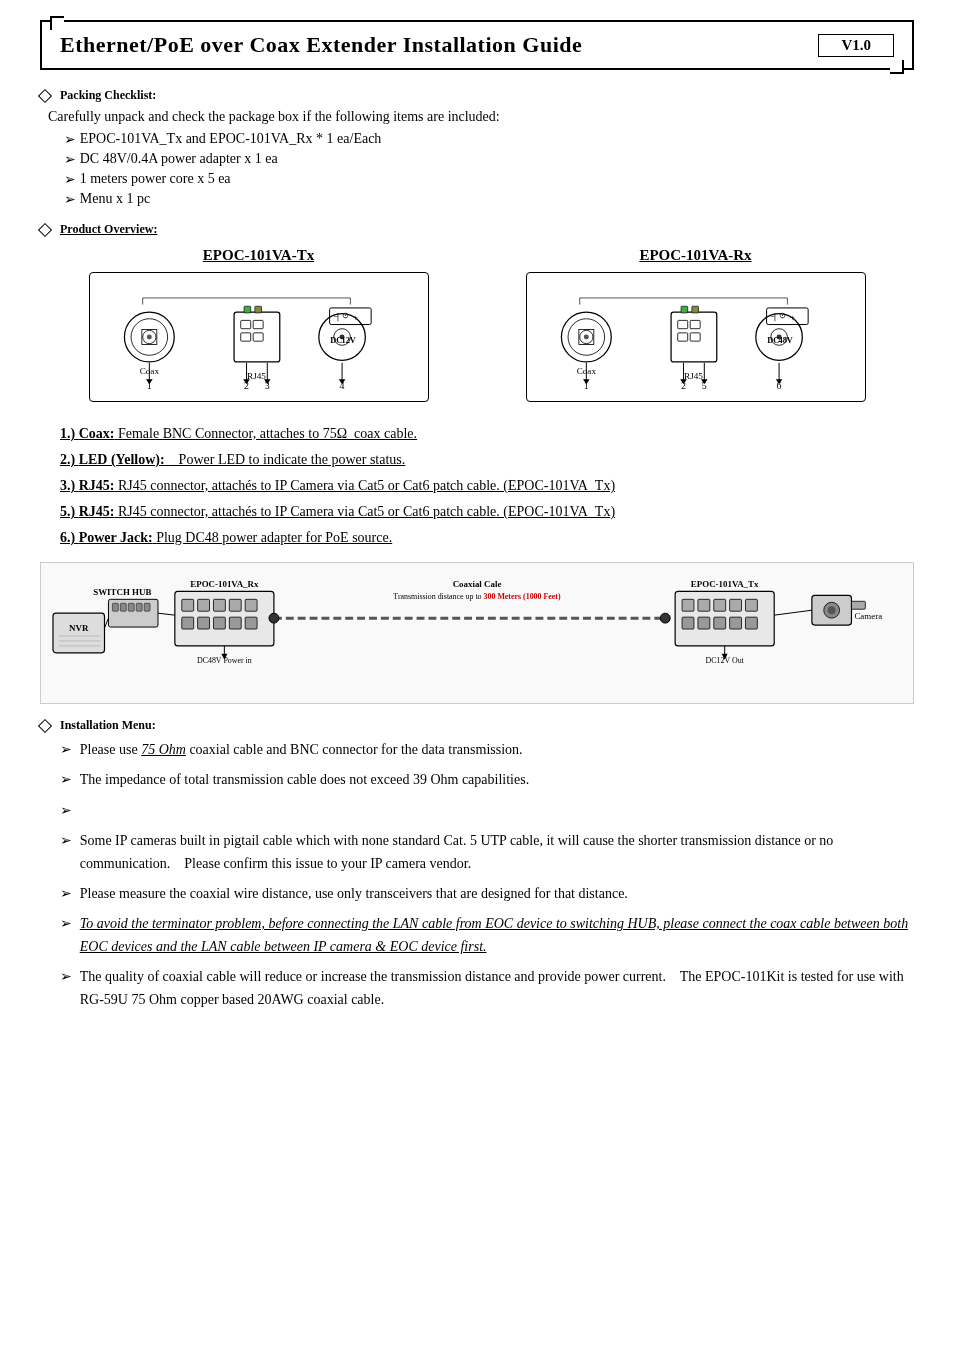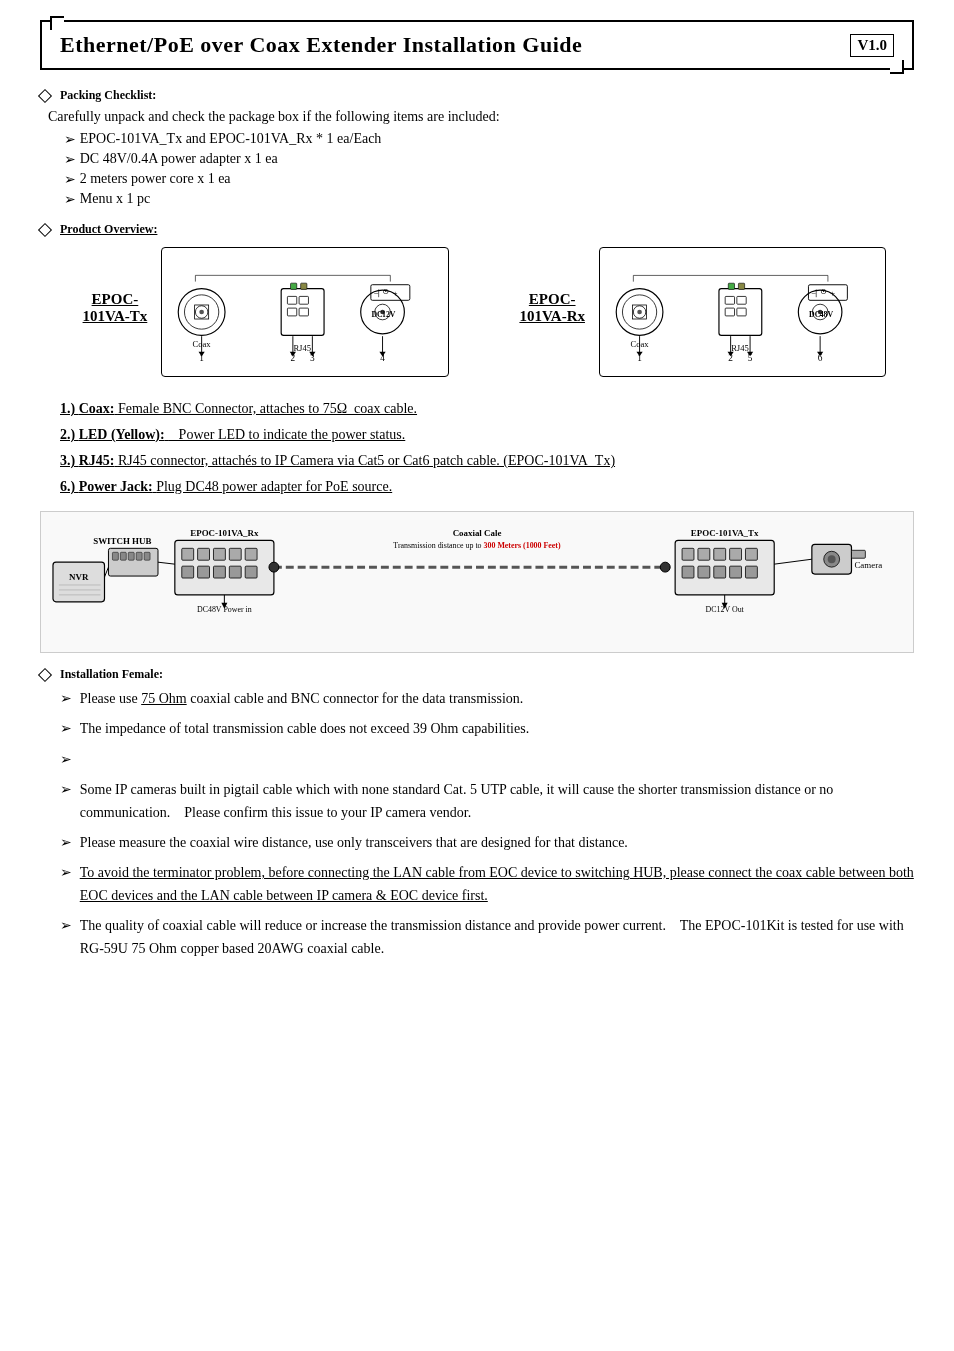--- a/index.html
+++ b/index.html
@@ -42,21 +42,21 @@
     .main-title {
       font-size: 22px;
       font-weight: bold;
       letter-spacing: 0.5px;
       text-align: center;
     }
     .version-label {
       font-size: 15px;
       font-weight: bold;
       border: 1px solid #000;
-      padding: 2px 6px;
+      padding: 2px 22px;
     }
     .section-header {
       font-weight: bold;
       font-size: 12px;
       margin-bottom: 6px;
       display: flex;
       align-items: center;
       gap: 6px;
     }
     .diamond-icon {
@@ -82,21 +82,21 @@
     }
     .product-overview { margin-bottom: 14px; text-decoration: underline; }
     .devices-row {
       display: flex;
       justify-content: space-around;
       align-items: flex-start;
       margin: 10px 0;
     }
     .device-block {
       display: flex;
-      flex-direction: row;
+      flex-direction: column;
       align-items: center;
       width: 380px;
     }
     .device-name {
       font-weight: bold;
       font-size: 15px;
       margin-bottom: 8px;
       text-align: center;
     }
     .device-diagram {
@@ -131,21 +131,21 @@
     .install-notes { margin-left: 20px; }
     .install-item {
       margin-bottom: 8px;
       line-height: 1.6;
       font-size: 14px;
       display: flex;
       align-items: flex-start;
       gap: 4px;
     }
     .install-bullet { flex-shrink: 0; margin-right: 4px; }
-    u { text-decoration: underline; }
+    u { text-decoration: underline; font-style: italic; }
   </style>
 </head>
 <body>
 
 <div class="title-box">
   <span class="main-title">Ethernet/PoE over Coax Extender Installation Guide</span>
   <span class="version-label">V1.0</span>
 </div>
 
 <div class="section">
@@ -158,21 +158,21 @@
     <div class="packing-item">
       <span class="arrow-bullet">➢</span>
       <span>EPOC-101VA_Tx and EPOC-101VA_Rx * 1 ea/Each</span>
     </div>
     <div class="packing-item">
       <span class="arrow-bullet">➢</span>
       <span>DC 48V/0.4A power adapter x 1 ea</span>
     </div>
     <div class="packing-item">
       <span class="arrow-bullet">➢</span>
-      <span>2 meters power core x 1 ea</span>
+      <span>1 meters power core x 5 ea</span>
     </div>
     <div class="packing-item">
       <span class="arrow-bullet">➢</span>
       <span>Menu x 1 pc</span>
     </div>
   </div>
 </div>
 
 <div class="section product-overview">
   <div class="section-header">
@@ -303,20 +303,23 @@
     <div class="spec-item">
       <b>1.)&nbsp;</b><b>Coax:</b>&nbsp;<span>Female BNC Connector, attaches to 75Ω&nbsp; coax cable.</span>
     </div>
     <div class="spec-item">
       <b>2.)&nbsp;</b><b>LED (Yellow):</b>&nbsp;<span>&nbsp;&nbsp; Power LED to indicate the power status.</span>
     </div>
     <div class="spec-item">
       <b>3.)&nbsp;</b><b>RJ45:</b>&nbsp;<span>RJ45 connector, attachés to IP Camera via Cat5 or Cat6 patch cable. (EPOC-101VA_Tx)</span>
     </div>
     <div class="spec-item">
+      <b>5.)&nbsp;</b><b>RJ45:</b>&nbsp;<span>RJ45 connector, attachés to IP Camera via Cat5 or Cat6 patch cable. (EPOC-101VA_Tx)</span>
+    </div>
+    <div class="spec-item">
       <b>6.)&nbsp;</b><b>Power Jack:</b>&nbsp;<span>Plug DC48 power adapter for PoE source.</span>
     </div>
   </div>
 </div>
 
 <div class="section">
   <div class="app-diagram-box">
     <svg class="app-diagram-svg" viewBox="0 0 860 120">
 
       <rect x="2" y="40" width="52" height="40" rx="3" fill="#ddd" stroke="#000" stroke-width="1.2"></rect>
@@ -389,21 +392,21 @@
       <rect x="808" y="28" width="14" height="8" rx="1" fill="#aaa" stroke="#000" stroke-width="0.8"></rect>
 
       <line x1="730" y1="42" x2="768" y2="37" stroke="#000" stroke-width="1"></line>
     </svg>
   </div>
 </div>
 
 <div class="section">
   <div class="section-header">
     <span class="diamond-icon"></span>
-    <span>Installation Female:</span>
+    <span>Installation Menu:</span>
   </div>
   <div class="install-notes">
 
     <div class="install-item">
       <span class="install-bullet">➢</span>
       <span>Please use <u>75 Ohm</u> coaxial cable and BNC connector for the data transmission.</span>
     </div>
 
     <div class="install-item">
       <span class="install-bullet">➢</span>

